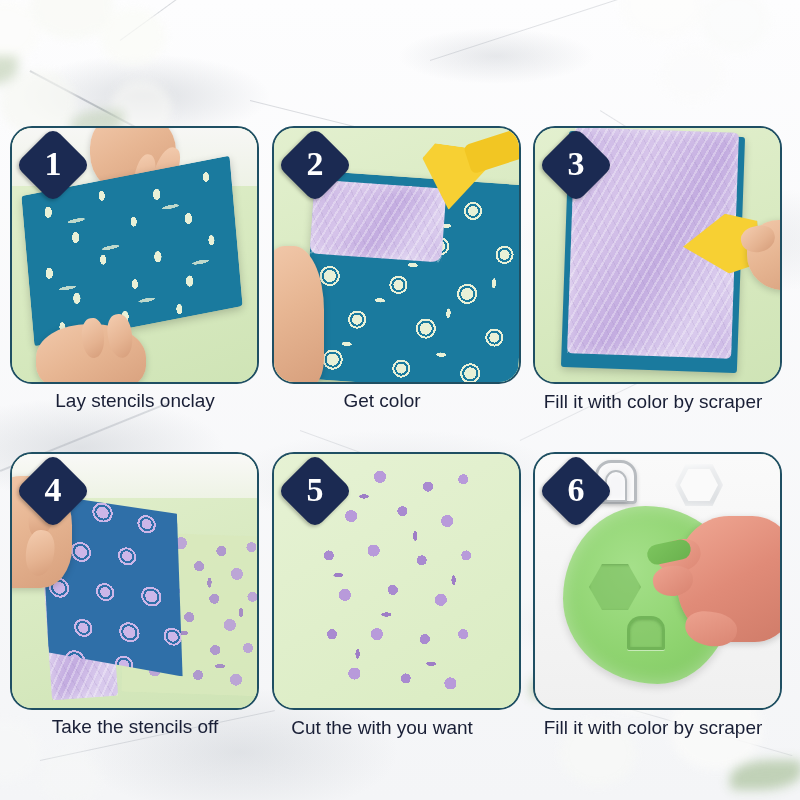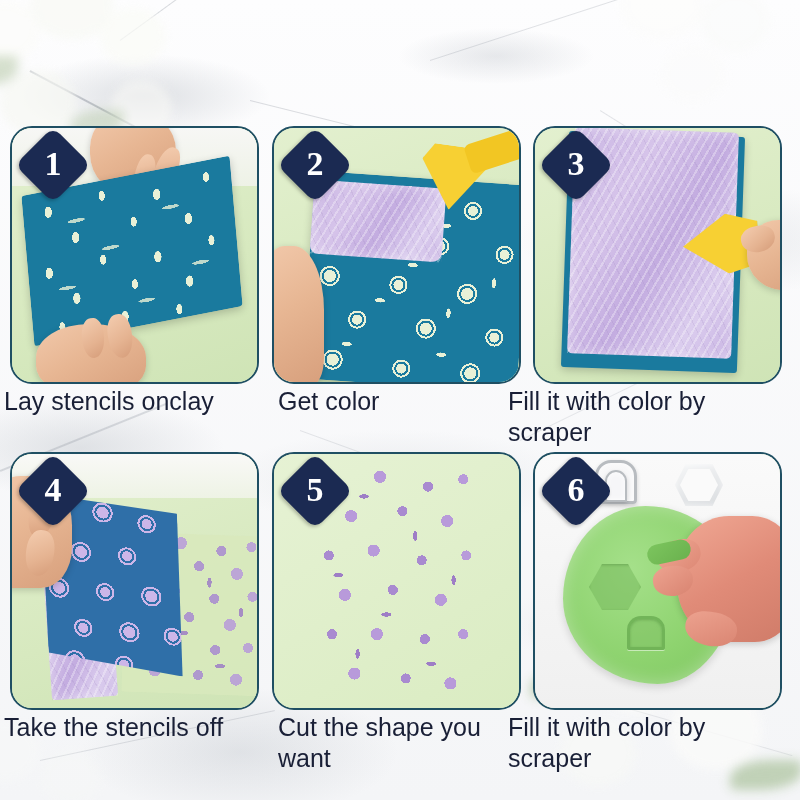--- a/index.html
+++ b/index.html
@@ -318,32 +318,32 @@
   }
   .cutter-hex::before{
     content:""; position:absolute; inset:5px;
     clip-path: polygon(22% 0,78% 0,100% 50%,78% 100%,22% 100%,0 50%);
     background:#fafafa;
   }
 
   
   .caption {
     position: absolute;
-    text-align: left;
+    text-align: center;
     color: #191f36;
     font-family: "Liberation Sans", sans-serif;
-    font-size: 25px;
+    font-size: 19px;
     line-height: 30px;
     font-weight: 400;
   }
   .cap-r1 { top: 386px; height: 64px; }
   .cap-r2 { top: 712px; height: 64px; }
   .cap-c1 { left: 4px;   width: 262px; }
-  .cap-c2 { left: 278px; width: 262px; }
-  .cap-c3 { left: 508px; width: 266px; }
+  .cap-c2 { left: 251px; width: 262px; }
+  .cap-c3 { left: 520px; width: 266px; }
   .cap-2line { line-height: 31px; }
 </style>
 </head>
 <body>
 
 <div id="page">
 
   <div class="marble">
     <div class="vein v1"></div>
       <div class="vein v2"></div>
@@ -509,16 +509,16 @@
     <div class="badge">
       <div class="badge-num">6</div>
     </div>
   </div>
 
   <div class="caption cap-r1 cap-c1">Lay stencils onclay</div>
   <div class="caption cap-r1 cap-c2">Get color</div>
   <div class="caption cap-r1 cap-c3 cap-2line">Fill it with color by scraper</div>
 
   <div class="caption cap-r2 cap-c1">Take the stencils off</div>
-  <div class="caption cap-r2 cap-c2 cap-2line">Cut the shape you want</div>
+  <div class="caption cap-r2 cap-c2 cap-2line">Cut the with you want</div>
   <div class="caption cap-r2 cap-c3 cap-2line">Fill it with color by scraper</div>
 
 </div>
 
 </body></html>

